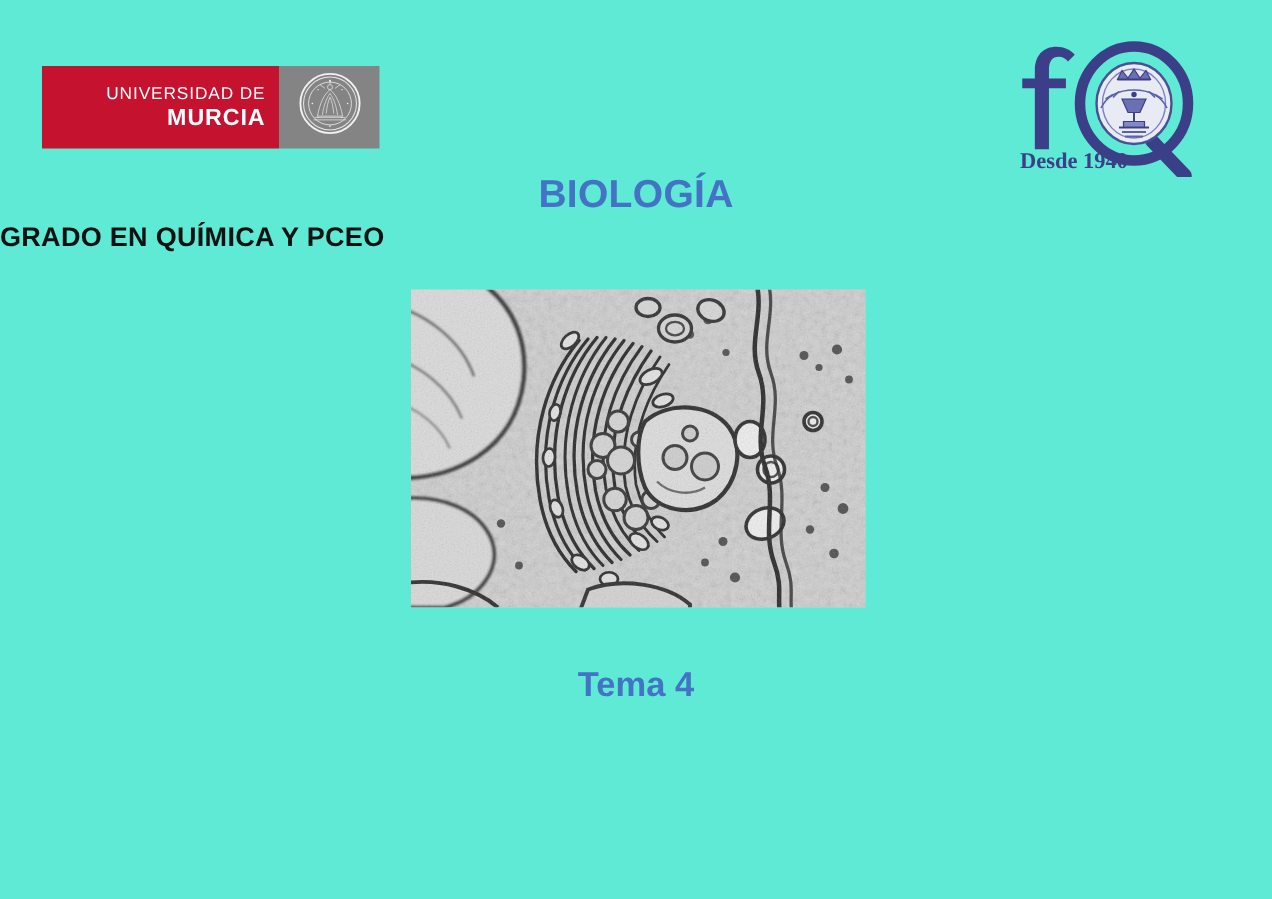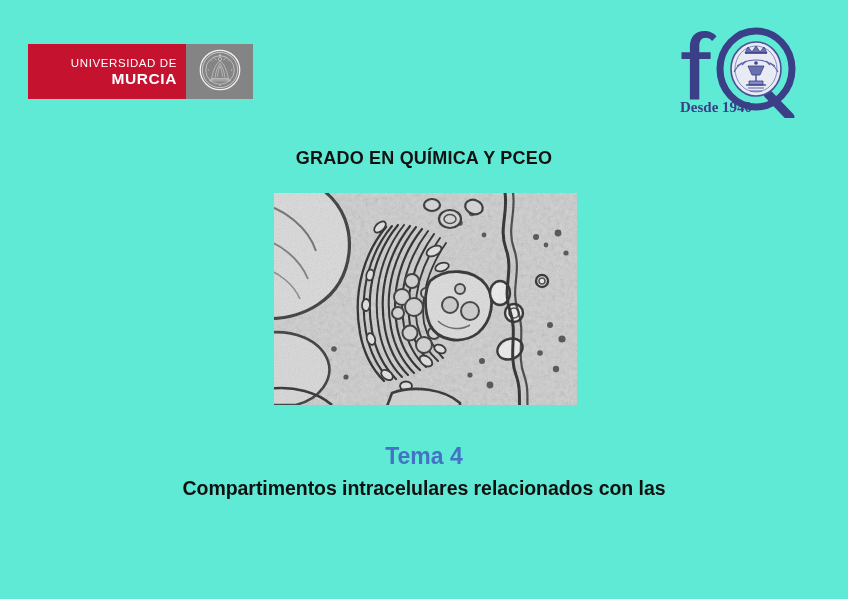--- a/index.html
+++ b/index.html
@@ -89,21 +89,20 @@
     font-size: 26px;
     font-weight: 700;
     letter-spacing: 0.2px;
     line-height: 30px;
   }
   .course-subtitle {
     position: absolute;
     left: 0;
     top: 147px;
     width: 848px;
-    text-align: center;
     color: #111111;
     font-size: 18px;
     font-weight: 700;
     letter-spacing: 0.2px;
     line-height: 22px;
   }
 
   
   .micrograph {
     position: absolute;
@@ -213,20 +212,21 @@
         <path d="M74 63 h20" stroke="#3B3F87" stroke-width="1.3"></path>
 
         <path d="M76 66 h16 M78 69 h12" stroke="#5c62a8" stroke-width="1.2"></path>
         <circle cx="84" cy="41" r="1.8" fill="#3B3F87" stroke="none"></circle>
       </g>
 
       <text x="8" y="90" font-family="'Liberation Serif', serif" font-size="15" font-weight="700" fill="#3B3F87">Desde 1940</text>
     </svg>
   </div>
 
+  <div class="course-title">BIOLOGÍA</div>
   <div class="course-subtitle">GRADO EN QUÍMICA Y PCEO</div>
 
   <div class="micrograph">
     <svg viewBox="0 0 303 212" width="303" height="212" aria-hidden="true">
       <defs>
         <filter id="grain">
           <feTurbulence type="fractalNoise" baseFrequency="0.9" numOctaves="4" seed="7" result="n"></feTurbulence>
           <feColorMatrix in="n" type="saturate" values="0"></feColorMatrix>
           <feComponentTransfer>
             <feFuncA type="linear" slope="0.62"></feFuncA>
@@ -370,16 +370,15 @@
         </g>
 
         <rect width="303" height="212" filter="url(#grain)" opacity="0.5" style="mix-blend-mode:multiply"></rect>
         <rect width="303" height="212" filter="url(#grain)" opacity="0.3" style="mix-blend-mode:screen"></rect>
       </g>
     </svg>
   </div>
 
   <div class="topic-number">Tema 4</div>
   <div class="topic-desc">
-    <span>Compartimentos intracelulares relacionados con las</span>
   </div>
 
 </div>
 
 </body></html>

